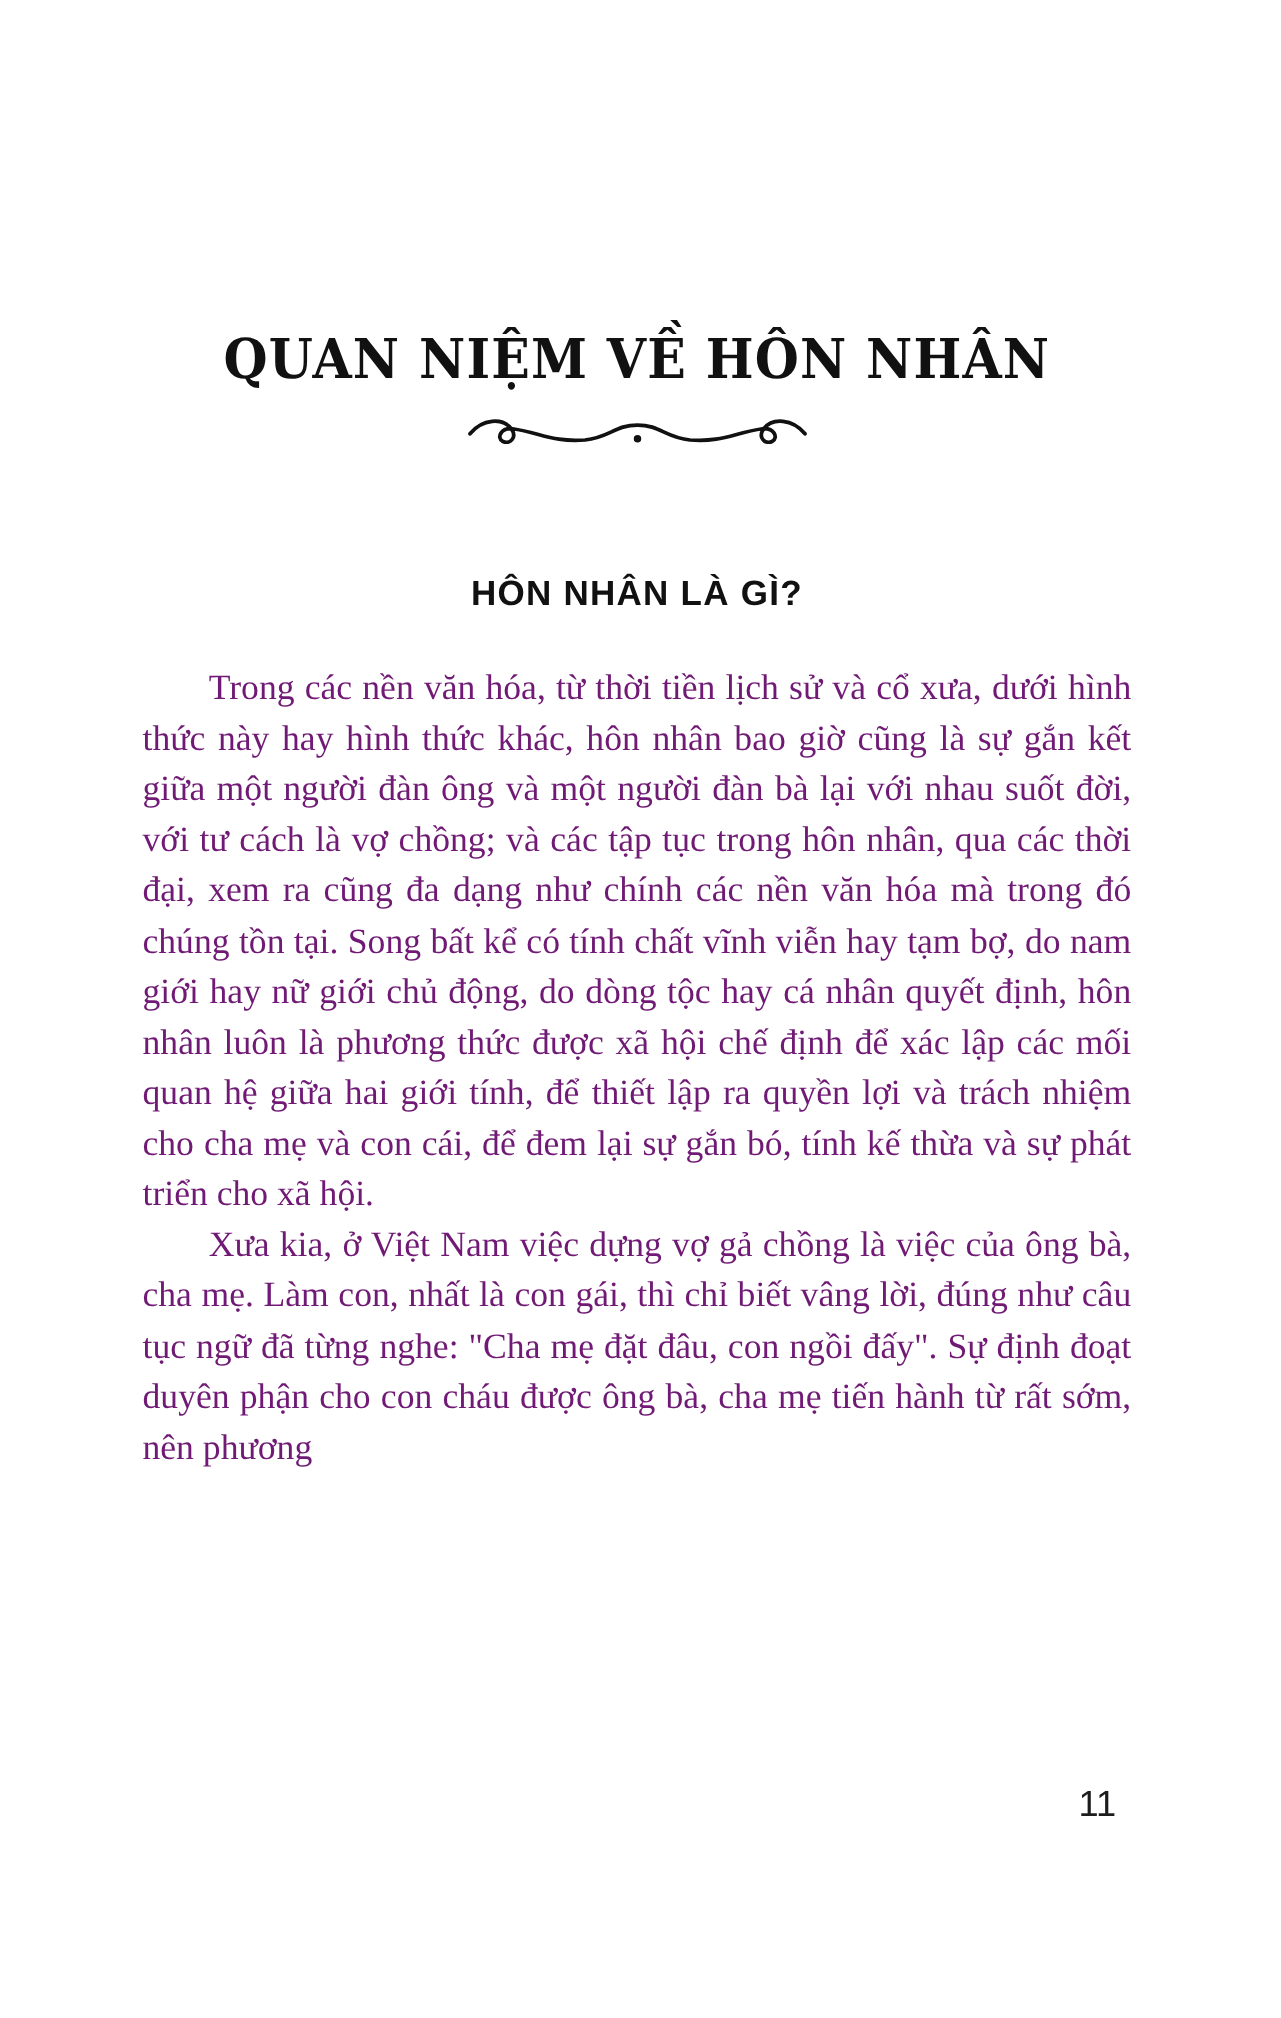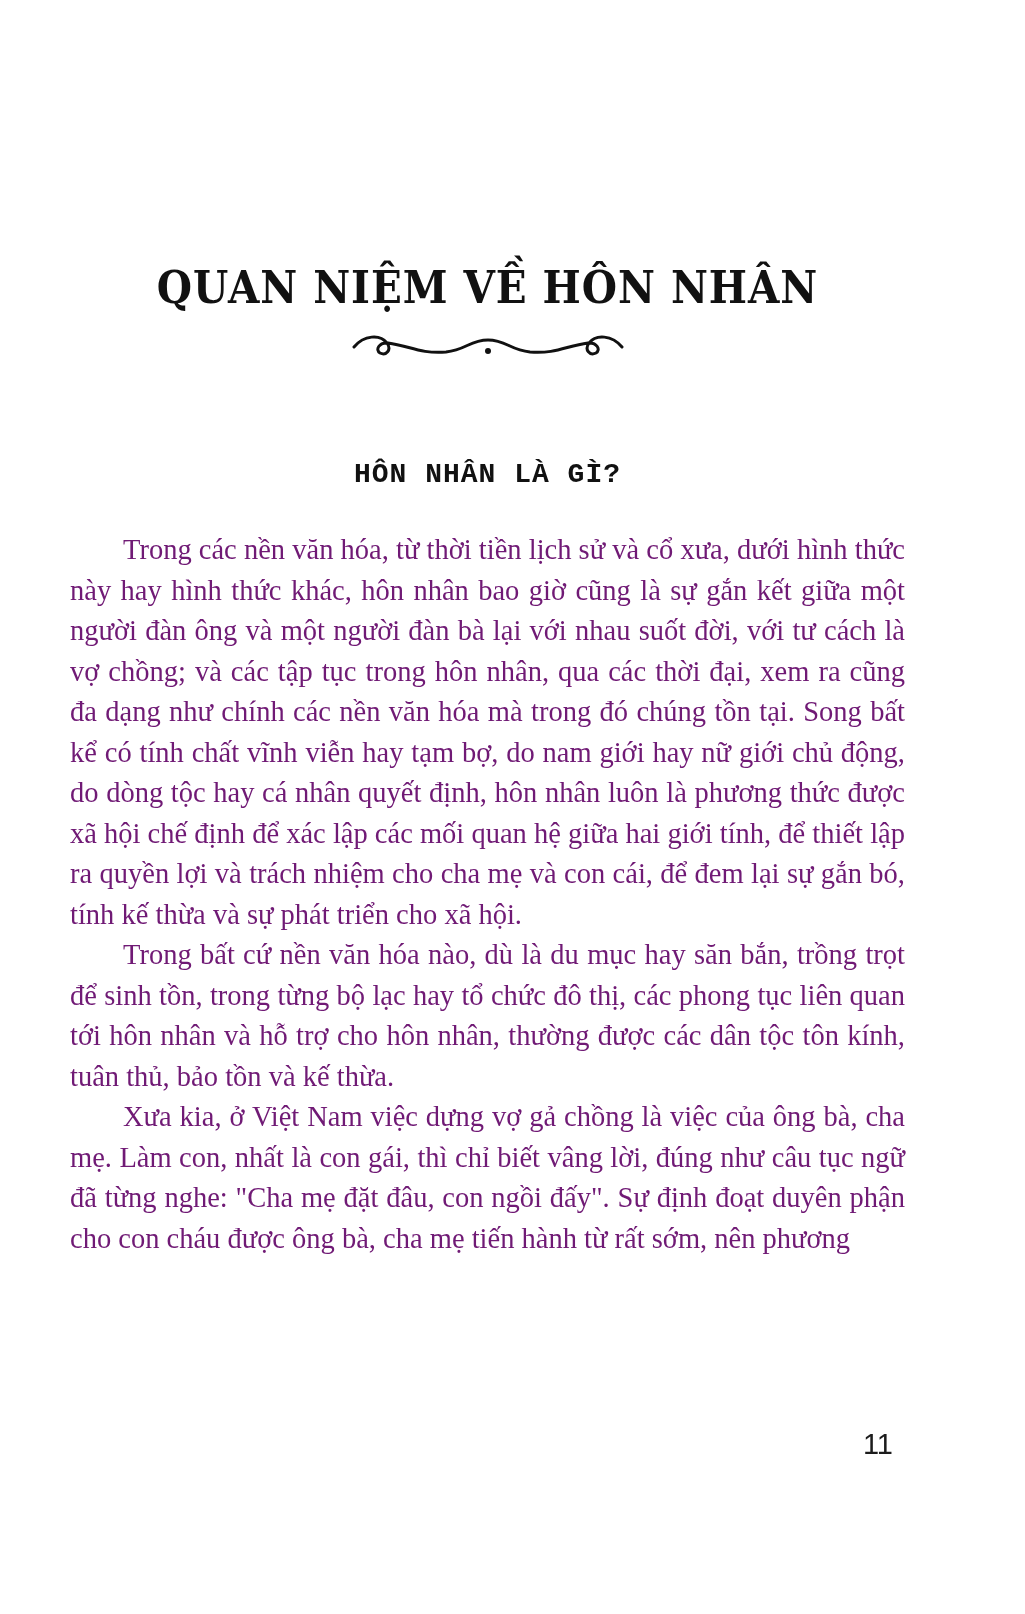--- a/index.html
+++ b/index.html
@@ -9,21 +9,21 @@
   }
 
   .page {
     position: relative;
     width: 1025px;
     height: 1614px;
     margin: 0 auto;
     background: #ffffff;
     font-family: "Liberation Serif", serif;
     color: #1c1c1c;
-    padding: 262px 120px 0 70px;
+    padding: 262px 120px 0 114px;
     overflow: hidden;
   }
 
   .page-title {
     text-align: center;
     font-family: "DejaVu Serif", serif;
     font-weight: 800;
     font-size: 44px;
     letter-spacing: 1px;
     color: #111111;
@@ -33,21 +33,21 @@
   }
 
   .flourish-wrap {
     text-align: center;
     margin-top: 14px;
     line-height: 0;
   }
 
   .section-heading {
     text-align: center;
-    font-family: Liberation Mono, monospace;
+    font-family: Liberation Sans, sans-serif;
     font-weight: 800;
     font-size: 28px;
     letter-spacing: 1px;
     color: #111111;
     margin-top: 92px;
   }
 
   .body-text {
     margin-top: 40px;
   }
@@ -90,19 +90,18 @@
                C 242 29, 236 23, 241 16
                C 248 7, 264 8, 274 20" stroke="#111111" stroke-width="3" fill="none" stroke-linecap="round"></path>
       <circle cx="140" cy="24" r="3" fill="#111111"></circle>
     </svg>
   </div>
 
   <h2 class="section-heading">HÔN NHÂN LÀ GÌ?</h2>
 
   <div class="body-text">
     <p>Trong các nền văn hóa, từ thời tiền lịch sử và cổ xưa, dưới hình thức này hay hình thức khác, hôn nhân bao giờ cũng là sự gắn kết giữa một người đàn ông và một người đàn bà lại với nhau suốt đời, với tư cách là vợ chồng; và các tập tục trong hôn nhân, qua các thời đại, xem ra cũng đa dạng như chính các nền văn hóa mà trong đó chúng tồn tại. Song bất kể có tính chất vĩnh viễn hay tạm bợ, do nam giới hay nữ giới chủ động, do dòng tộc hay cá nhân quyết định, hôn nhân luôn là phương thức được xã hội chế định để xác lập các mối quan hệ giữa hai giới tính, để thiết lập ra quyền lợi và trách nhiệm cho cha mẹ và con cái, để đem lại sự gắn bó, tính kế thừa và sự phát triển cho xã hội.</p>
-    <p>Trong bất cứ nền văn hóa nào, dù là du mục hay săn bắn, trồng trọt để sinh tồn, trong từng bộ lạc hay tổ chức đô thị, các phong tục liên quan tới hôn nhân và hỗ trợ cho hôn nhân, thường được các dân tộc tôn kính, tuân thủ, bảo tồn và kế thừa.</p>
     <p>Xưa kia, ở Việt Nam việc dựng vợ gả chồng là việc của ông bà, cha mẹ. Làm con, nhất là con gái, thì chỉ biết vâng lời, đúng như câu tục ngữ đã từng nghe: "Cha mẹ đặt đâu, con ngồi đấy". Sự định đoạt duyên phận cho con cháu được ông bà, cha mẹ tiến hành từ rất sớm, nên phương</p>
   </div>
 
   <div class="page-number">11</div>
 
 </div>
 
 </body></html>

